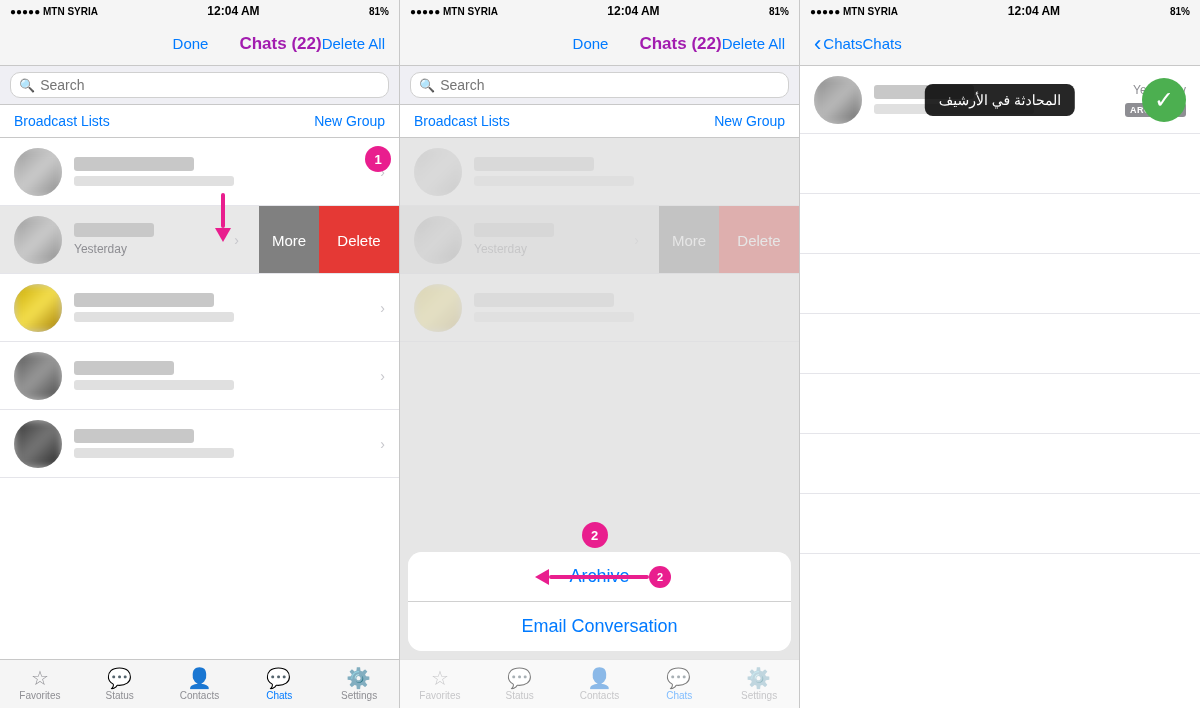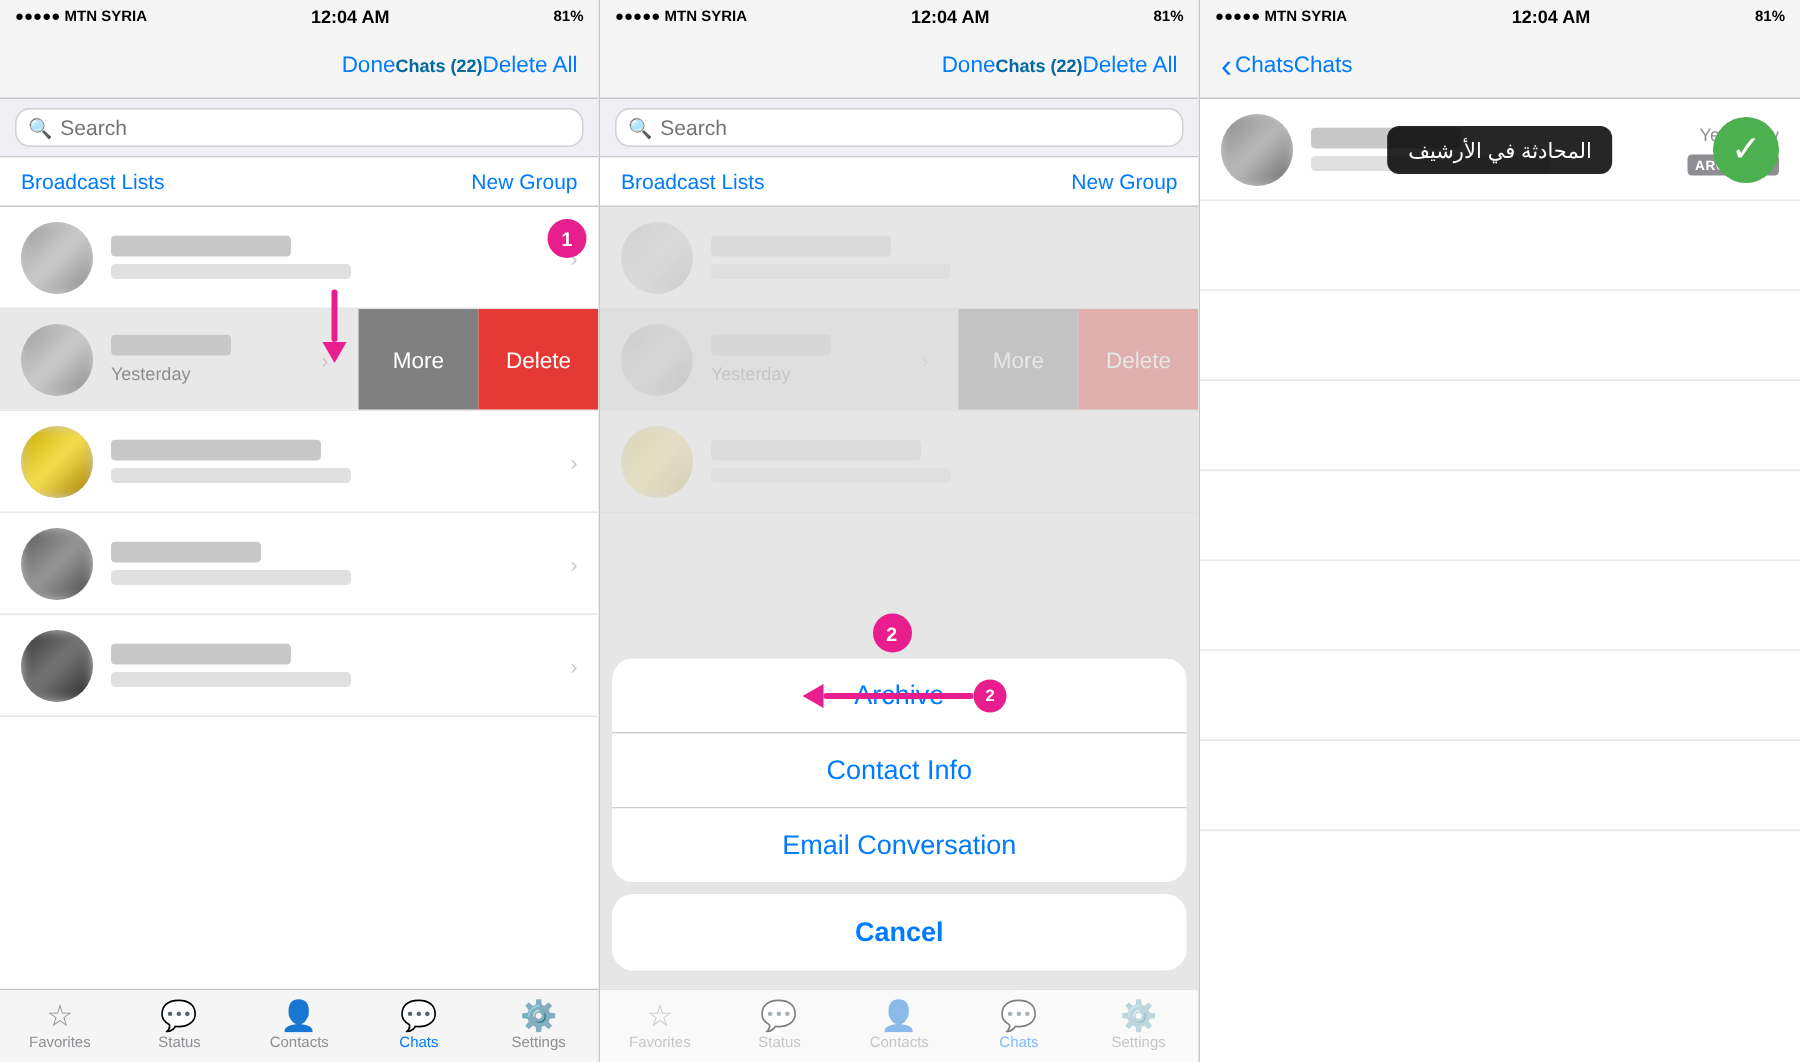--- a/index.html
+++ b/index.html
@@ -43,24 +43,25 @@
     .nav-bar {
       background: #f5f5f5;
       border-bottom: 1px solid #c8c8c8;
       display: flex;
       align-items: center;
       justify-content: flex-end;
       padding: 8px 14px;
       height: 44px;
     }
     .nav-bar .nav-title {
-      font-size: 12px;
+      font-size: 17px;
       font-weight: 700;
-      color: #0369a1;
+      color: #a21caf;
       text-align: center;
+      margin-left: 31px;
     }
     .nav-bar .nav-btn-blue {
       color: #007aff;
       font-size: 15px;
       font-weight: 400;
       background: none;
       border: none;
       cursor: pointer;
     }
 
@@ -182,21 +183,21 @@
     .swipe-btn {
       display: flex;
       align-items: center;
       justify-content: center;
       height: 68px;
       font-size: 15px;
       font-weight: 500;
       color: #fff;
       cursor: pointer;
     }
-    .btn-more { background: #808080; width: 80px; }
+    .btn-more { background: #808080; width: 60px; }
     .btn-delete { background: #e53935; width: 80px; }
 
     
     .step-number {
       position: absolute;
       background: #e91e8e;
       color: #fff;
       border-radius: 50%;
       width: 26px;
       height: 26px;
@@ -619,24 +620,22 @@
 
         <div style="position:relative;" class="archive-arrow-wrap">
           <div class="context-item blue">Archive</div>
 
           <div class="arrow-left">
             <div class="arrow-left-head"></div>
             <div class="arrow-left-shaft"></div>
             <div class="step-number" style="position:relative;top:auto;right:auto;display:inline-flex;width:22px;height:22px;font-size:11px;">2</div>
           </div>
         </div>
-        <div class="context-item blue">Contact Info</div>
         <div class="context-item blue">Email Conversation</div>
       </div>
-      <div class="context-cancel">Cancel</div>
     </div>
   </div>
 
   <div class="tab-bar" style="opacity:0.5;">
     <div class="tab-item">
       <span class="tab-icon">☆</span>
       <span>Favorites</span>
     </div>
     <div class="tab-item">
       <span class="tab-icon">💬</span>

